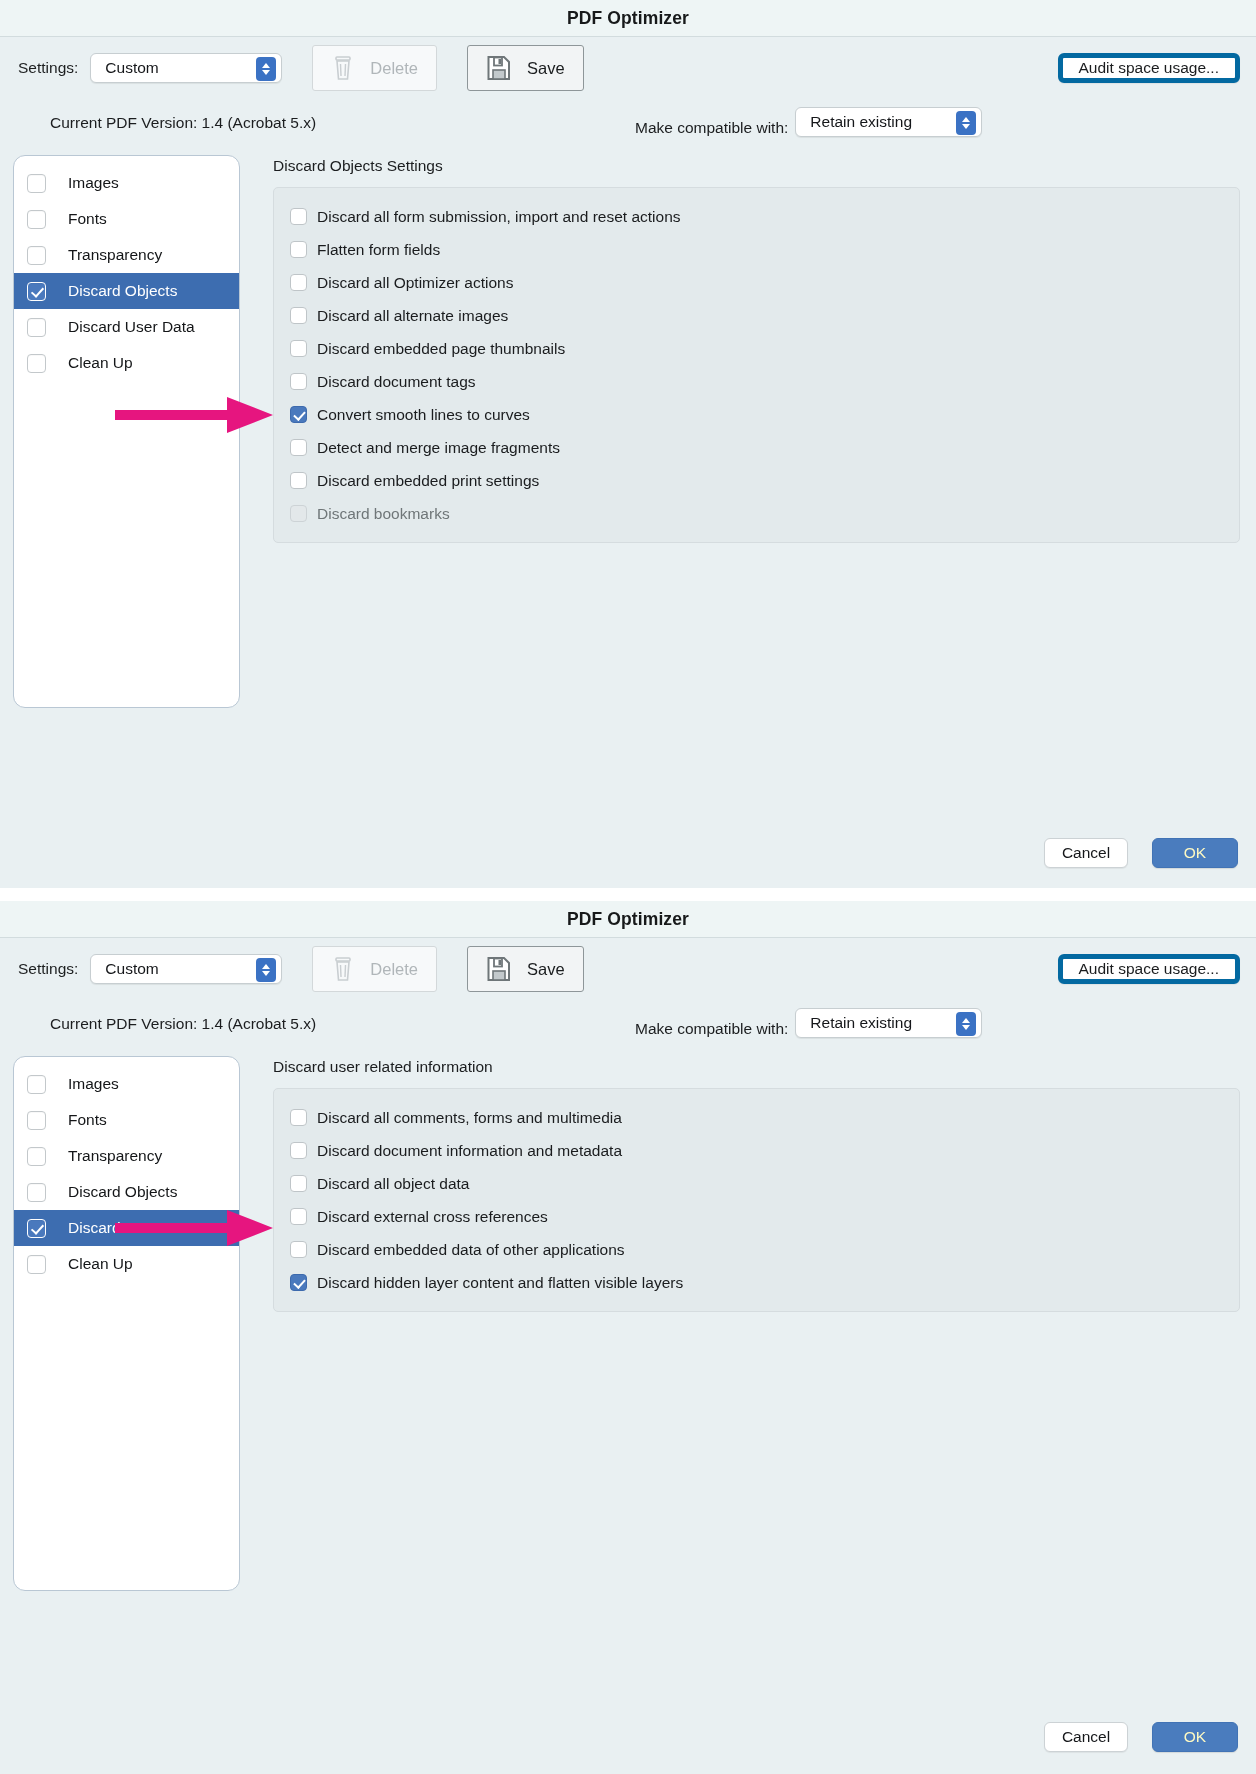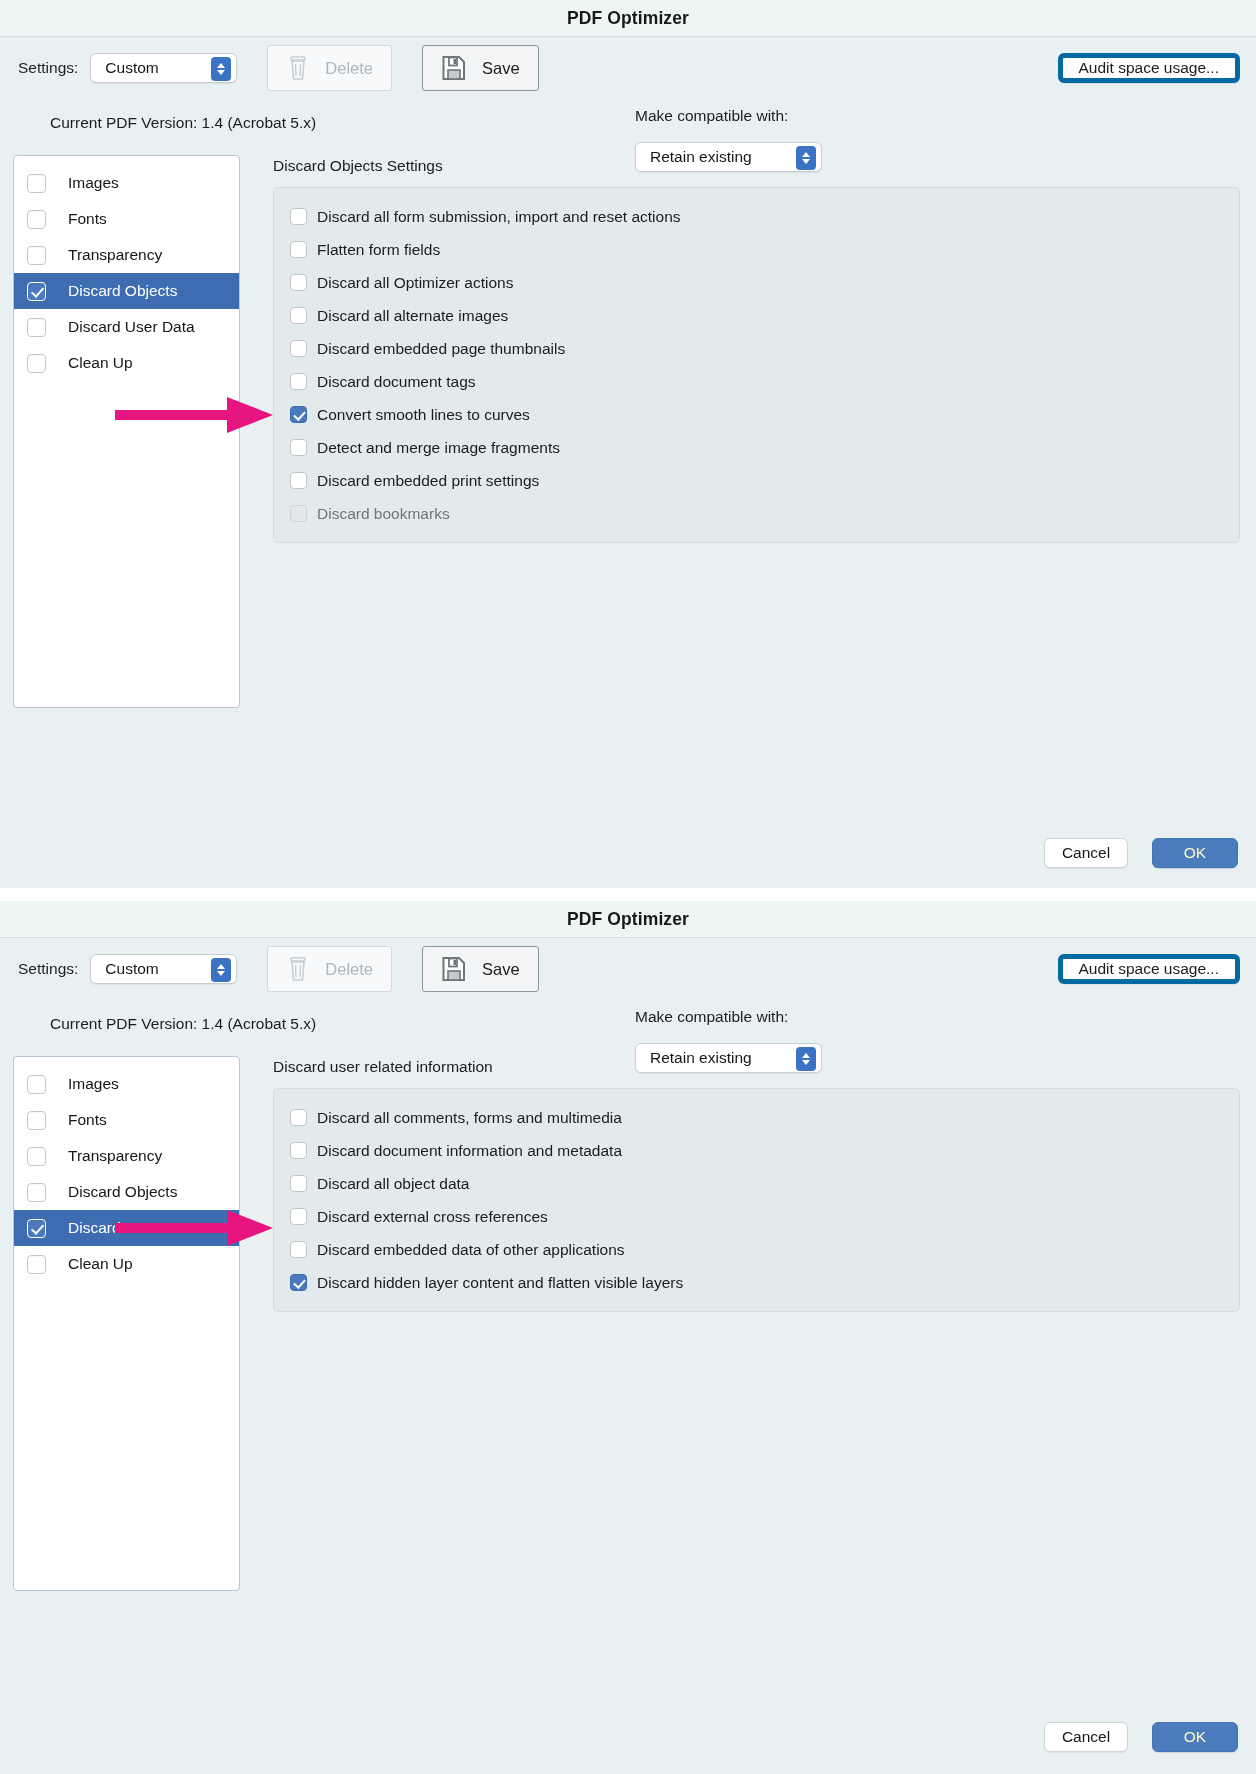--- a/index.html
+++ b/index.html
@@ -46,21 +46,21 @@
     padding-left: 18px;
   }
   .settings-label {
     font-size: 15.5px;
     color: #1d1f20;
     margin-right: 12px;
   }
   .popup {
     position: relative;
     height: 30px;
-    width: 147px;
+    width: 192px;
     background: #ffffff;
     border: 1px solid #c7ced1;
     border-radius: 6px;
     box-shadow: 0 1px 1px rgba(0,0,0,0.07);
     display: flex;
     align-items: center;
     padding-left: 14px;
   }
   .popup-value {
     font-size: 15.5px;
@@ -128,39 +128,38 @@
     display: flex;
     align-items: center;
     padding-left: 50px;
   }
   .version-text { font-size: 15.5px; color: #1b1d1f; }
   .compat-wrap {
     position: absolute;
     left: 635px;
     top: 8px;
     display: flex;
-    align-items: flex-start;
-    gap: 17px;
-    flex-direction: column;
+    align-items: flex-end;
+    gap: 7px;
   }
   .compat-label { font-size: 15.5px; color: #1b1d1f; }
   .compat-popup { width: 187px; }
 
   
   .body-area {
     position: relative;
     display: flex;
     padding: 8px 16px 0 13px;
   }
 
   .sidebar {
     width: 227px;
     background: #ffffff;
     border: 1px solid #b9c7d4;
-    border-radius: 4px;
+    border-radius: 12px;
     flex-shrink: 0;
     padding-top: 9px;
   }
   .sidebar-1 { height: 553px; }
   .sidebar-2 { height: 535px; }
 
   .side-item {
     height: 36px;
     display: flex;
     align-items: center;

